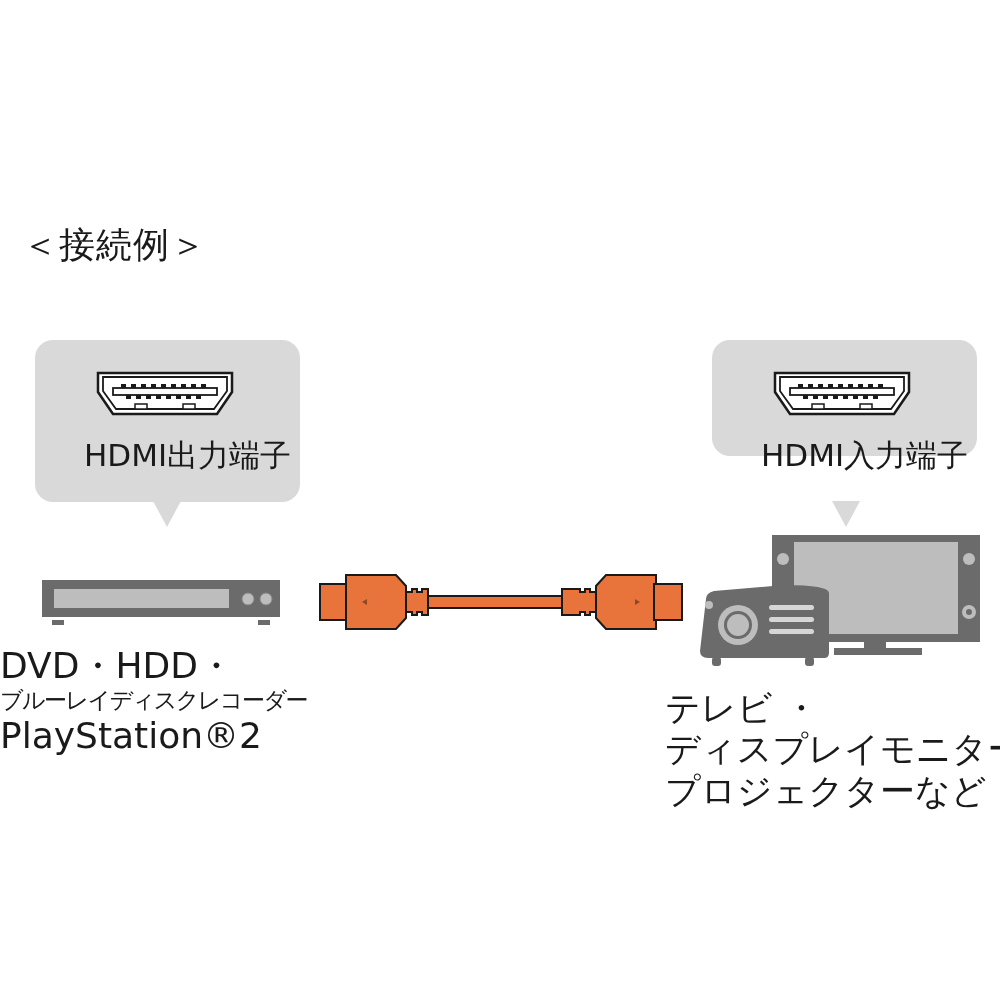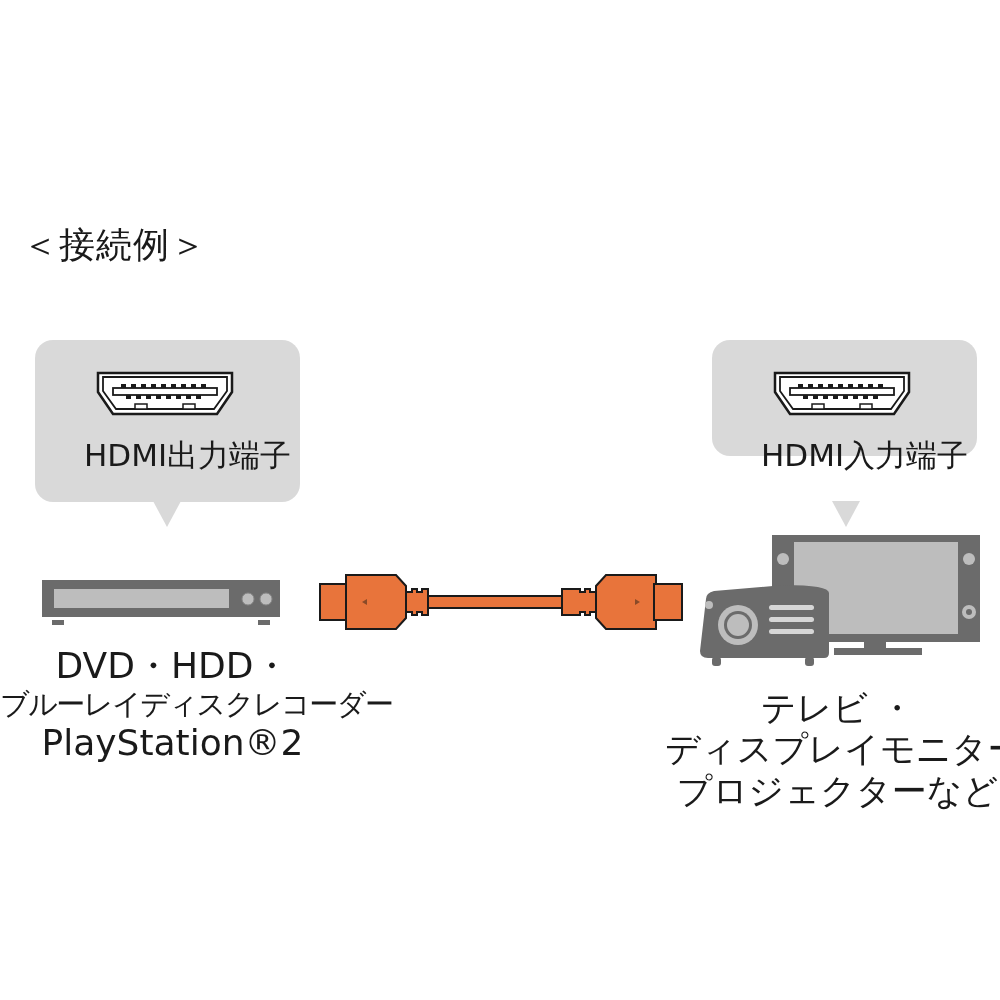--- a/index.html
+++ b/index.html
@@ -21,26 +21,26 @@
       border-top: 26px solid #d9d9d9;
     }
     .tail-left { left: 153px; top: 501px; }
     .tail-right { left: 832px; top: 501px; }
     .port-icon { position: absolute; left: 60px; top: 30px; width: 140px; height: 50px; }
     .bubble-label {
       position: absolute; left: 0; right: 0; top: 95px; text-align: center; font-size: 31px;
       white-space: nowrap; letter-spacing: 0px; margin-left: 40px;
     }
     .caption {
-      text-align: center; white-space: nowrap; line-height: 1.18;
+      white-space: nowrap; line-height: 1.18;
     }
     .caption-left { left: 0; width: 345px; top: 645px; }
     .caption-right { left: 665px; width: 345px; top: 688px; }
     .cap-big { font-size: 36px; display: block; }
-    .cap-small { font-size: 29px; display: block; letter-spacing: -1.5px; }
+    .cap-small { font-size: 23px; display: block; letter-spacing: -1.5px; }
     .cap-r { font-size: 35px; display: block; }
   </style>
 </head>
 <body>
 
 <div class="abs heading">＜接続例＞</div>
 
 <div class="abs bubble bubble-left">
   <svg class="port-icon" viewBox="0 0 140 50">
     <path d="M3 3 H137 V22 L122 44 H18 L3 22 Z" fill="#fff" stroke="#1a1a1a" stroke-width="2.5"></path>

